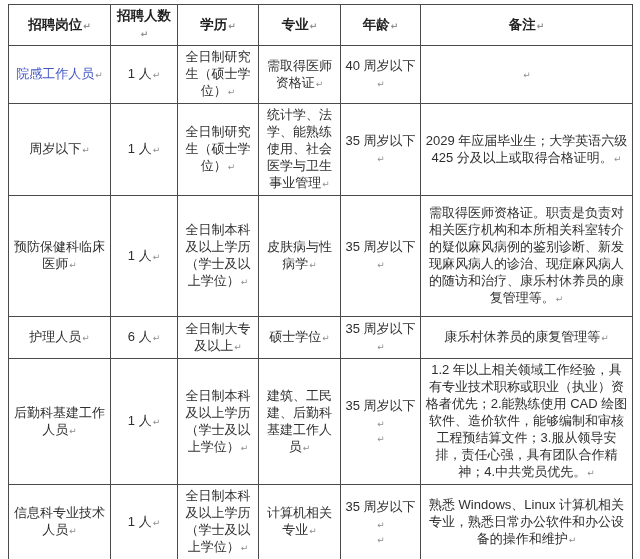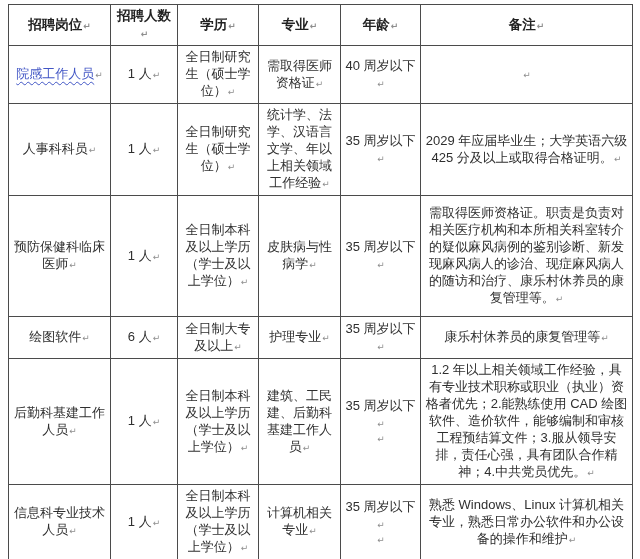--- a/index.html
+++ b/index.html
@@ -33,21 +33,20 @@
   .h-r5{height:75px}
   .pilcrow{
     color:#8e8e8e;
     font-size:9px;
     margin-left:1px;
     font-family:"DejaVu Sans",sans-serif;
   }
   .pilcrow.block{display:block;line-height:13px;}
   .link{
     color:#4256c5;
-    text-decoration:underline;
     text-decoration-style:wavy;
     text-decoration-thickness:1px;
     text-underline-offset:3px;
     cursor:pointer;
   }
 </style>
 </head>
 <body>
 
 <table class="recruit">
@@ -72,40 +71,40 @@
   <tbody>
     <tr class="h-r0">
       <td><span class="link">院感工作人员</span><span class="pilcrow">↵</span></td>
       <td><span>1 人</span><span class="pilcrow">↵</span></td>
       <td><span>全日制研究生（硕士学位）</span><span class="pilcrow">↵</span></td>
       <td><span>需取得医师资格证</span><span class="pilcrow">↵</span></td>
       <td><span>40 周岁以下</span><span class="pilcrow">↵</span></td>
       <td><span class="pilcrow">↵</span></td>
     </tr>
     <tr class="h-r1">
-      <td><span>人事科科员</span><span class="pilcrow">↵</span></td>
+      <td><span>周岁以下</span><span class="pilcrow">↵</span></td>
       <td><span>1 人</span><span class="pilcrow">↵</span></td>
       <td><span>全日制研究生（硕士学位）</span><span class="pilcrow">↵</span></td>
-      <td><span>统计学、法学、汉语言文学、年以上相关领域工作经验</span><span class="pilcrow">↵</span></td>
+      <td><span>统计学、法学、能熟练使用、社会医学与卫生事业管理</span><span class="pilcrow">↵</span></td>
       <td><span>35 周岁以下</span><span class="pilcrow">↵</span></td>
       <td><span>2029 年应届毕业生；大学英语六级 425 分及以上或取得合格证明。</span><span class="pilcrow">↵</span></td>
     </tr>
     <tr class="h-r2">
       <td><span>预防保健科临床医师</span><span class="pilcrow">↵</span></td>
       <td><span>1 人</span><span class="pilcrow">↵</span></td>
       <td><span>全日制本科及以上学历（学士及以上学位）</span><span class="pilcrow">↵</span></td>
       <td><span>皮肤病与性病学</span><span class="pilcrow">↵</span></td>
       <td><span>35 周岁以下</span><span class="pilcrow">↵</span></td>
       <td><span>需取得医师资格证。职责是负责对相关医疗机构和本所相关科室转介的疑似麻风病例的鉴别诊断、新发现麻风病人的诊治、现症麻风病人的随访和治疗、康乐村休养员的康复管理等。</span><span class="pilcrow">↵</span></td>
     </tr>
     <tr class="h-r3">
-      <td><span>绘图软件</span><span class="pilcrow">↵</span></td>
+      <td><span>护理人员</span><span class="pilcrow">↵</span></td>
       <td><span>6 人</span><span class="pilcrow">↵</span></td>
       <td><span>全日制大专及以上</span><span class="pilcrow">↵</span></td>
-      <td><span>护理专业</span><span class="pilcrow">↵</span></td>
+      <td><span>硕士学位</span><span class="pilcrow">↵</span></td>
       <td><span>35 周岁以下</span><span class="pilcrow">↵</span></td>
       <td><span>康乐村休养员的康复管理等</span><span class="pilcrow">↵</span></td>
     </tr>
     <tr class="h-r4">
       <td><span>后勤科基建工作人员</span><span class="pilcrow">↵</span></td>
       <td><span>1 人</span><span class="pilcrow">↵</span></td>
       <td><span>全日制本科及以上学历（学士及以上学位）</span><span class="pilcrow">↵</span></td>
       <td><span>建筑、工民建、后勤科基建工作人员</span><span class="pilcrow">↵</span></td>
       <td><span>35 周岁以下</span><span class="pilcrow">↵</span><span class="pilcrow block">↵</span></td>
       <td><span>1.2 年以上相关领域工作经验，具有专业技术职称或职业（执业）资格者优先；2.能熟练使用 CAD 绘图软件、造价软件，能够编制和审核工程预结算文件；3.服从领导安排，责任心强，具有团队合作精神；4.中共党员优先。</span><span class="pilcrow">↵</span></td>

